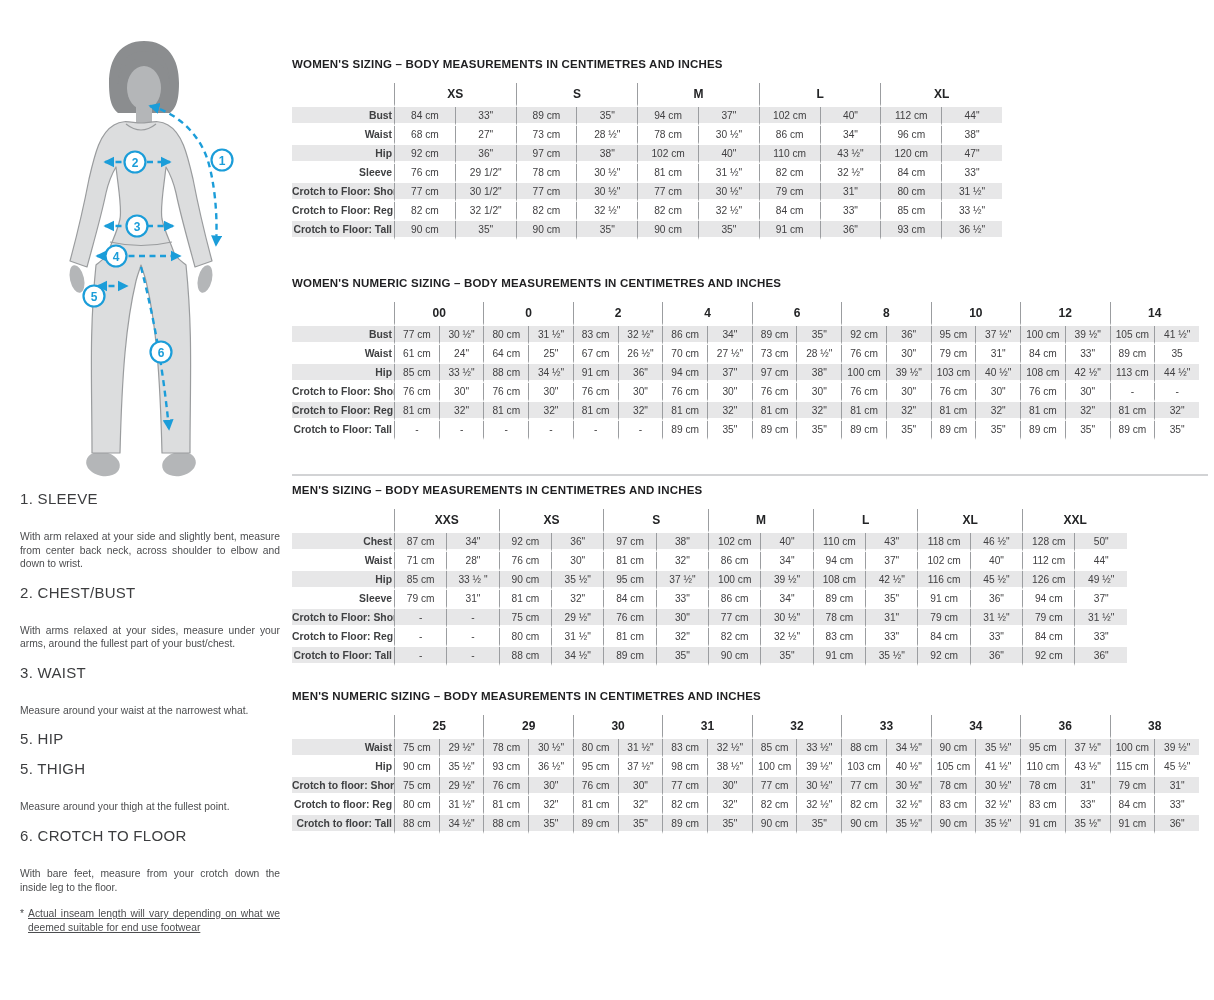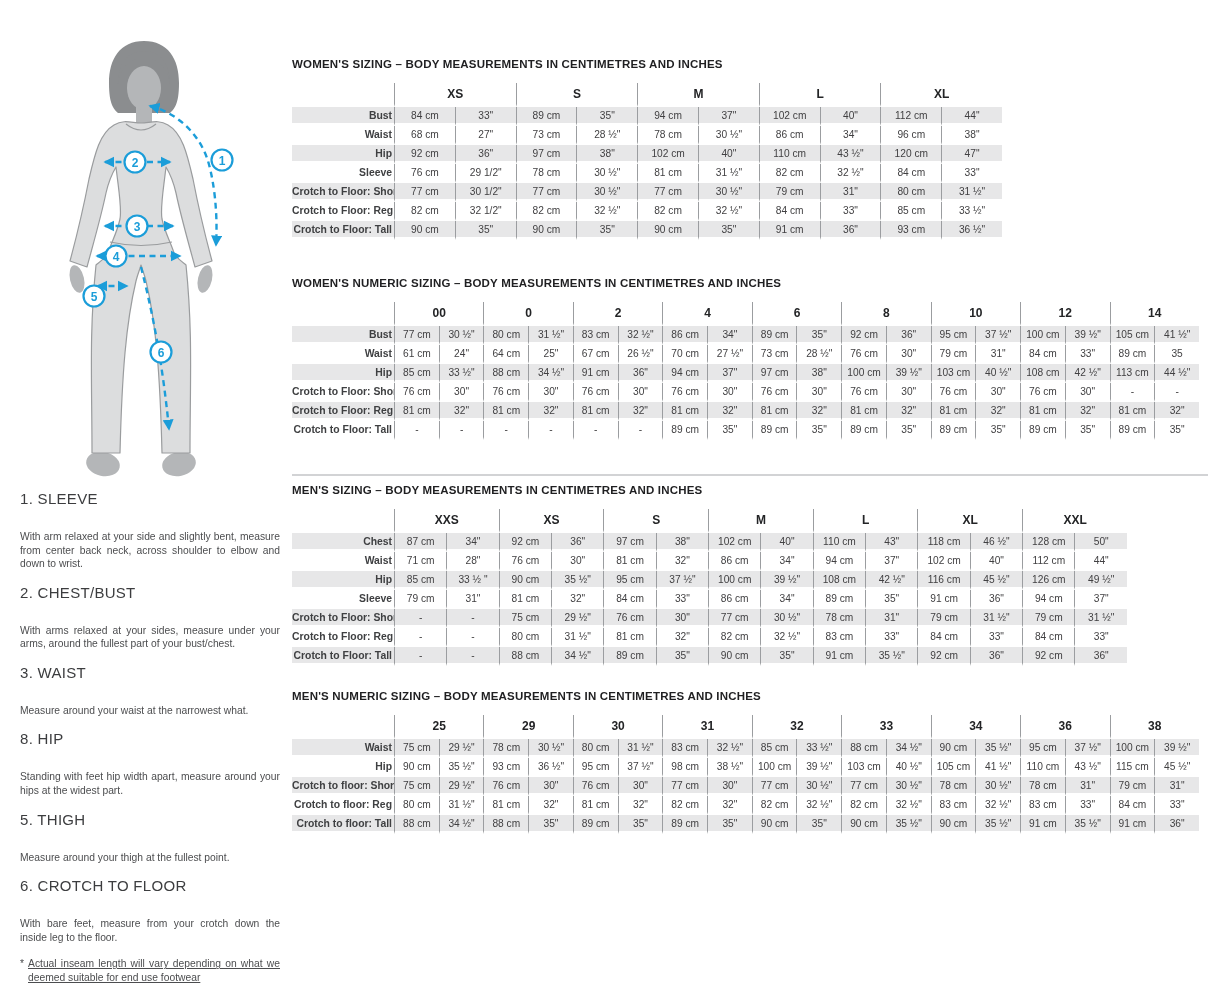--- a/index.html
+++ b/index.html
@@ -192,22 +192,21 @@
 </div>
 
 <div class="guide">
   <div id="guide-list">
       <div class="guide-heading">1. SLEEVE</div>
       <p class="guide-text">With arm relaxed at your side and slightly bent, measure from center back neck, across shoulder to elbow and down to wrist.</p>
       <div class="guide-heading">2. CHEST/BUST</div>
       <p class="guide-text">With arms relaxed at your sides, measure under your arms, around the fullest part of your bust/chest.</p>
       <div class="guide-heading">3. WAIST</div>
       <p class="guide-text">Measure around your waist at the narrowest what.</p>
-      <div class="guide-heading">8. HIP</div>
-      <p class="guide-text">Standing with feet hip width apart, measure around your hips at the widest part.</p>
+      <div class="guide-heading">5. HIP</div>
       <div class="guide-heading">5. THIGH</div>
       <p class="guide-text">Measure around your thigh at the fullest point.</p>
       <div class="guide-heading">6. CROTCH TO FLOOR</div>
       <p class="guide-text">With bare feet, measure from your crotch down the inside leg to the floor.</p>
     </div>
   <div class="footnote">
     <span>*</span>
     <span class="fn-text">Actual inseam length will vary depending on what we deemed suitable for end use footwear</span>
   </div>
 </div>

